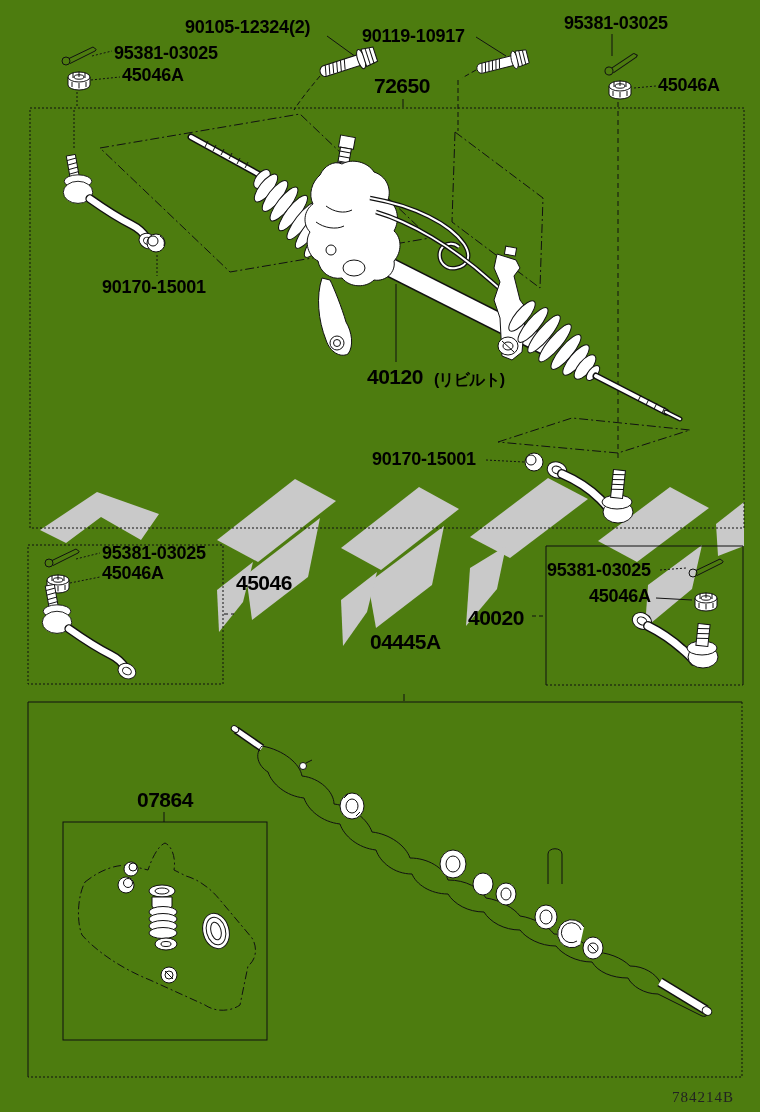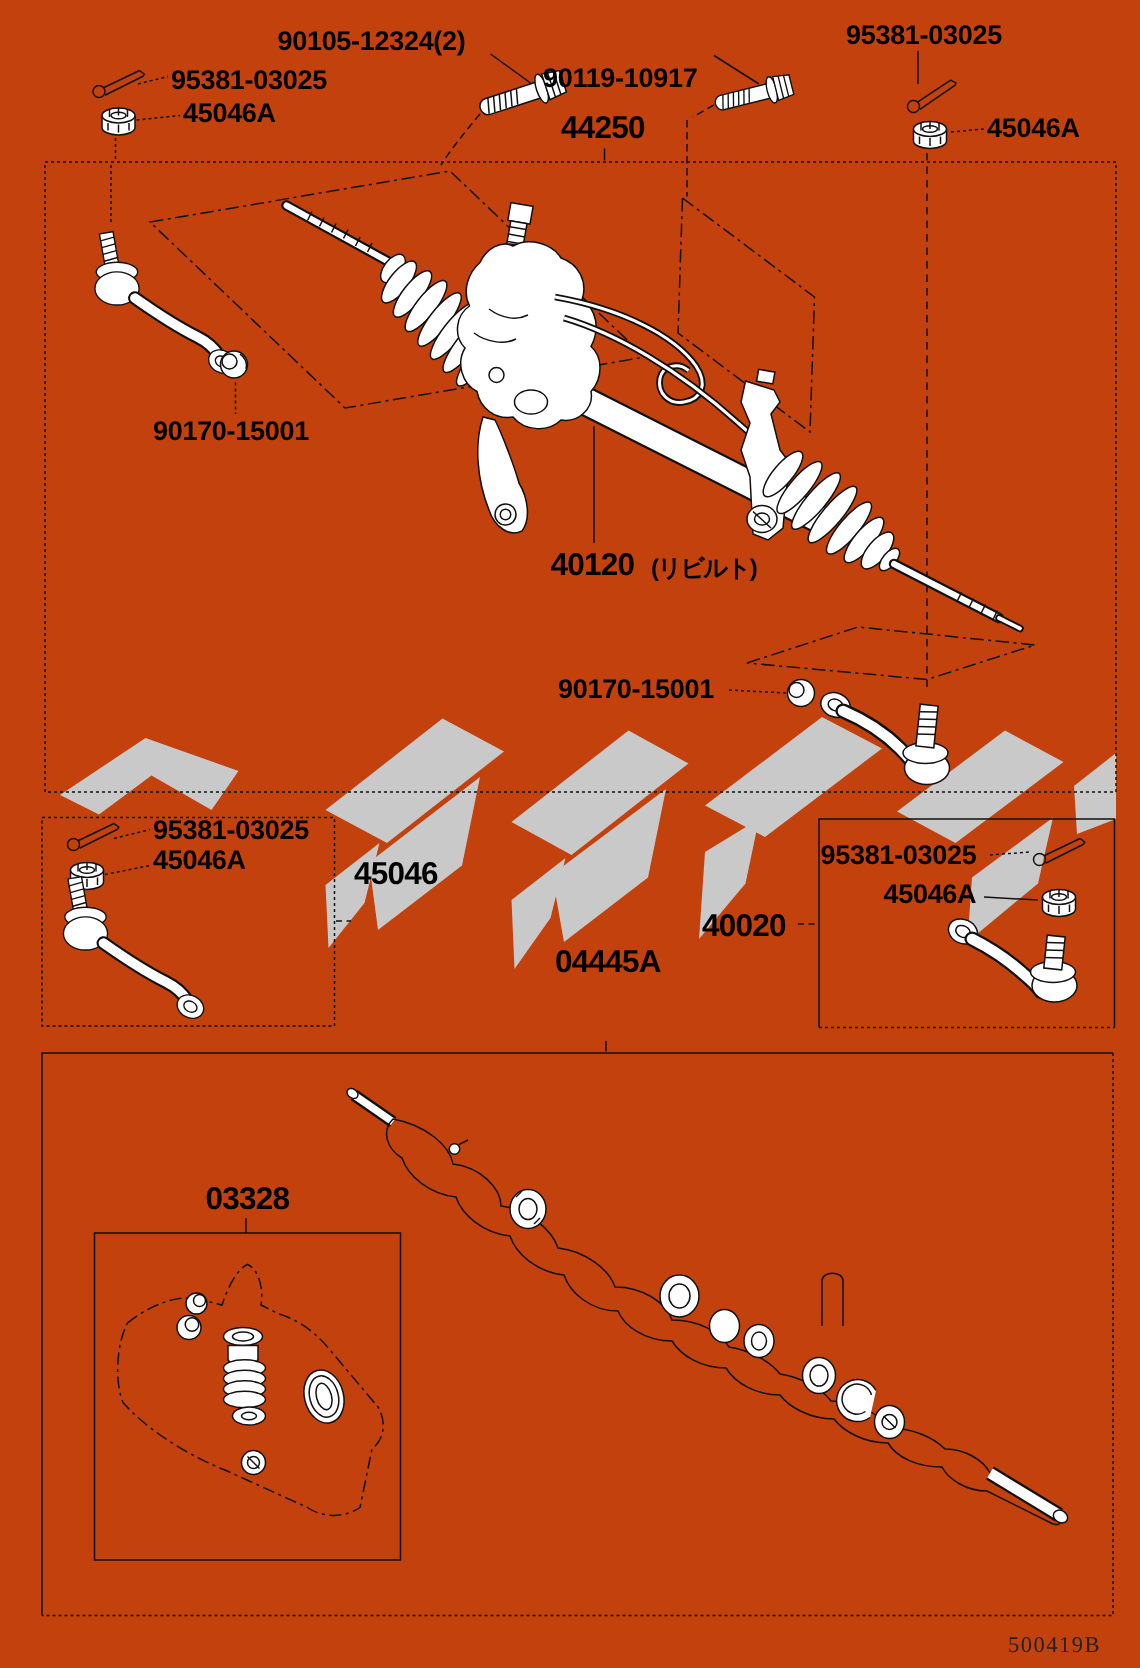--- a/index.html
+++ b/index.html
@@ -1,16 +1,16 @@
 <!DOCTYPE html>
 <html><head>
 <meta charset="utf-8">
 <style>
   html,body{margin:0;padding:0;background:#fff;}
-  #canvas{position:relative;width:760px;height:1112px;background:#c2410c;overflow:hidden;
+  #canvas{position:relative;width:760px;height:1112px;background:#4d7c0f;overflow:hidden;
           font-family:"Liberation Sans",sans-serif;}
   #art{position:absolute;left:0;top:0;}
   .lbl{position:absolute;line-height:1;color:#000;font-weight:bold;white-space:nowrap;
        font-family:"Liberation Sans",sans-serif;}
   .s{font-size:18px;letter-spacing:-0.2px;}
   .b{font-size:21px;letter-spacing:-0.5px;}
   .jp{font-size:16px;font-weight:bold;letter-spacing:-1px;}
   .fig{font-size:15px;font-weight:normal;color:#222;font-family:"Liberation Serif",serif;
        letter-spacing:1px;}
 </style>
@@ -336,31 +336,31 @@
       <circle cx="169" cy="975" r="8" fill="#fff"></circle>
           <circle cx="169" cy="975" r="4" fill="none"></circle>
       <line x1="165" y1="971" x2="173" y2="979"></line>
     </g>
   </g>
 </svg>
 
 <div class="lbl s" style="left:185px;top:18px">90105-12324(2)</div>
 <div class="lbl s" style="left:114px;top:44px">95381-03025</div>
 <div class="lbl s" style="left:122px;top:66px">45046A</div>
-<div class="lbl s" style="left:362px;top:43px">90119-10917</div>
-<div class="lbl b" style="left:374px;top:75px">44250</div>
+<div class="lbl s" style="left:362px;top:27px">90119-10917</div>
+<div class="lbl b" style="left:374px;top:75px">72650</div>
 <div class="lbl s" style="left:564px;top:14px">95381-03025</div>
 <div class="lbl s" style="left:658px;top:76px">45046A</div>
 <div class="lbl s" style="left:102px;top:278px">90170-15001</div>
 <div class="lbl b" style="left:367px;top:366px">40120</div>
 <div class="lbl jp" style="left:434px;top:372px">(リビルト)</div>
 <div class="lbl s" style="left:372px;top:450px">90170-15001</div>
 <div class="lbl s" style="left:102px;top:544px">95381-03025</div>
 <div class="lbl s" style="left:102px;top:564px">45046A</div>
 <div class="lbl b" style="left:236px;top:572px">45046</div>
 <div class="lbl s" style="left:547px;top:561px">95381-03025</div>
 <div class="lbl s" style="left:589px;top:587px">45046A</div>
 <div class="lbl b" style="left:468px;top:607px">40020</div>
 <div class="lbl b" style="left:370px;top:631px">04445A</div>
-<div class="lbl b" style="left:137px;top:789px">03328</div>
-<div class="lbl fig" style="left:672px;top:1090px">500419B</div>
+<div class="lbl b" style="left:137px;top:789px">07864</div>
+<div class="lbl fig" style="left:672px;top:1090px">784214B</div>
 
 </div>
 
 </body></html>

